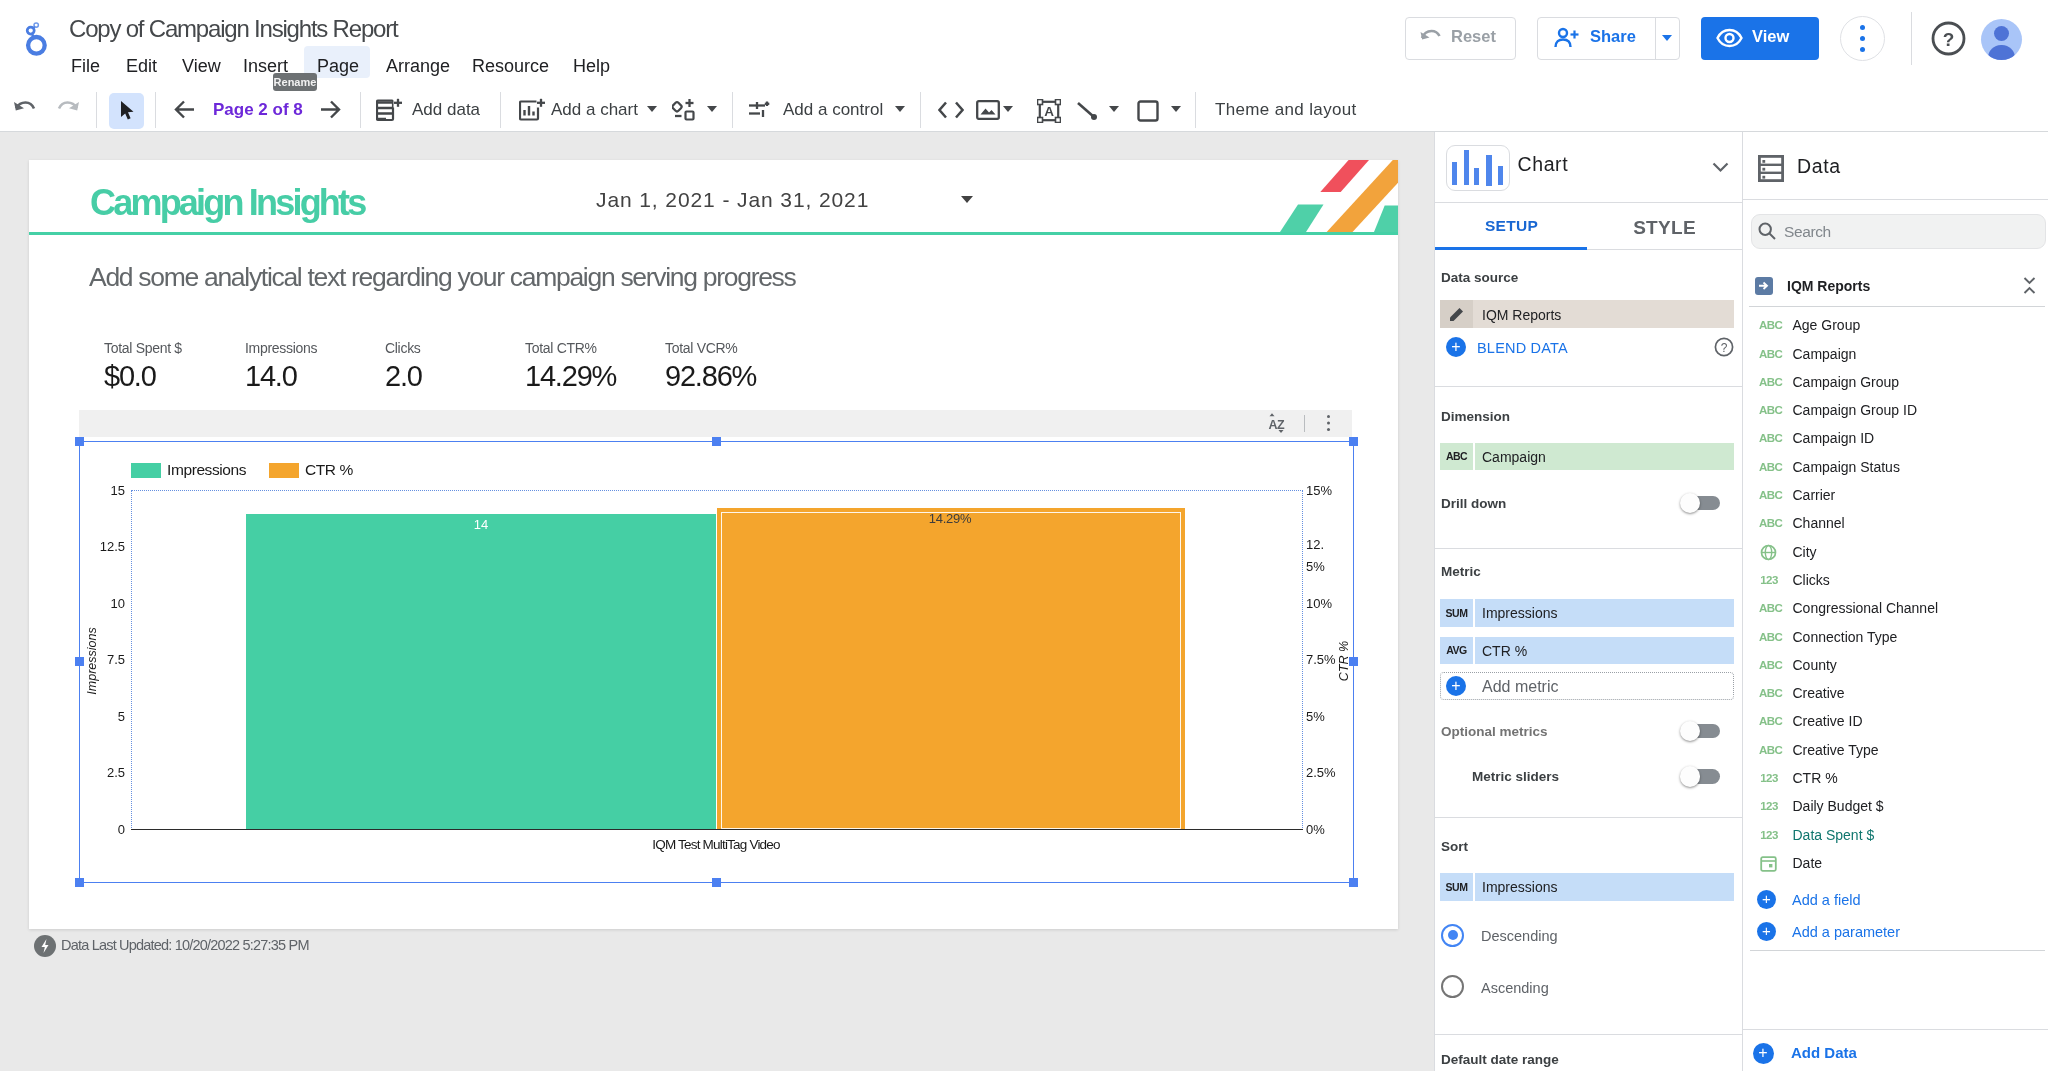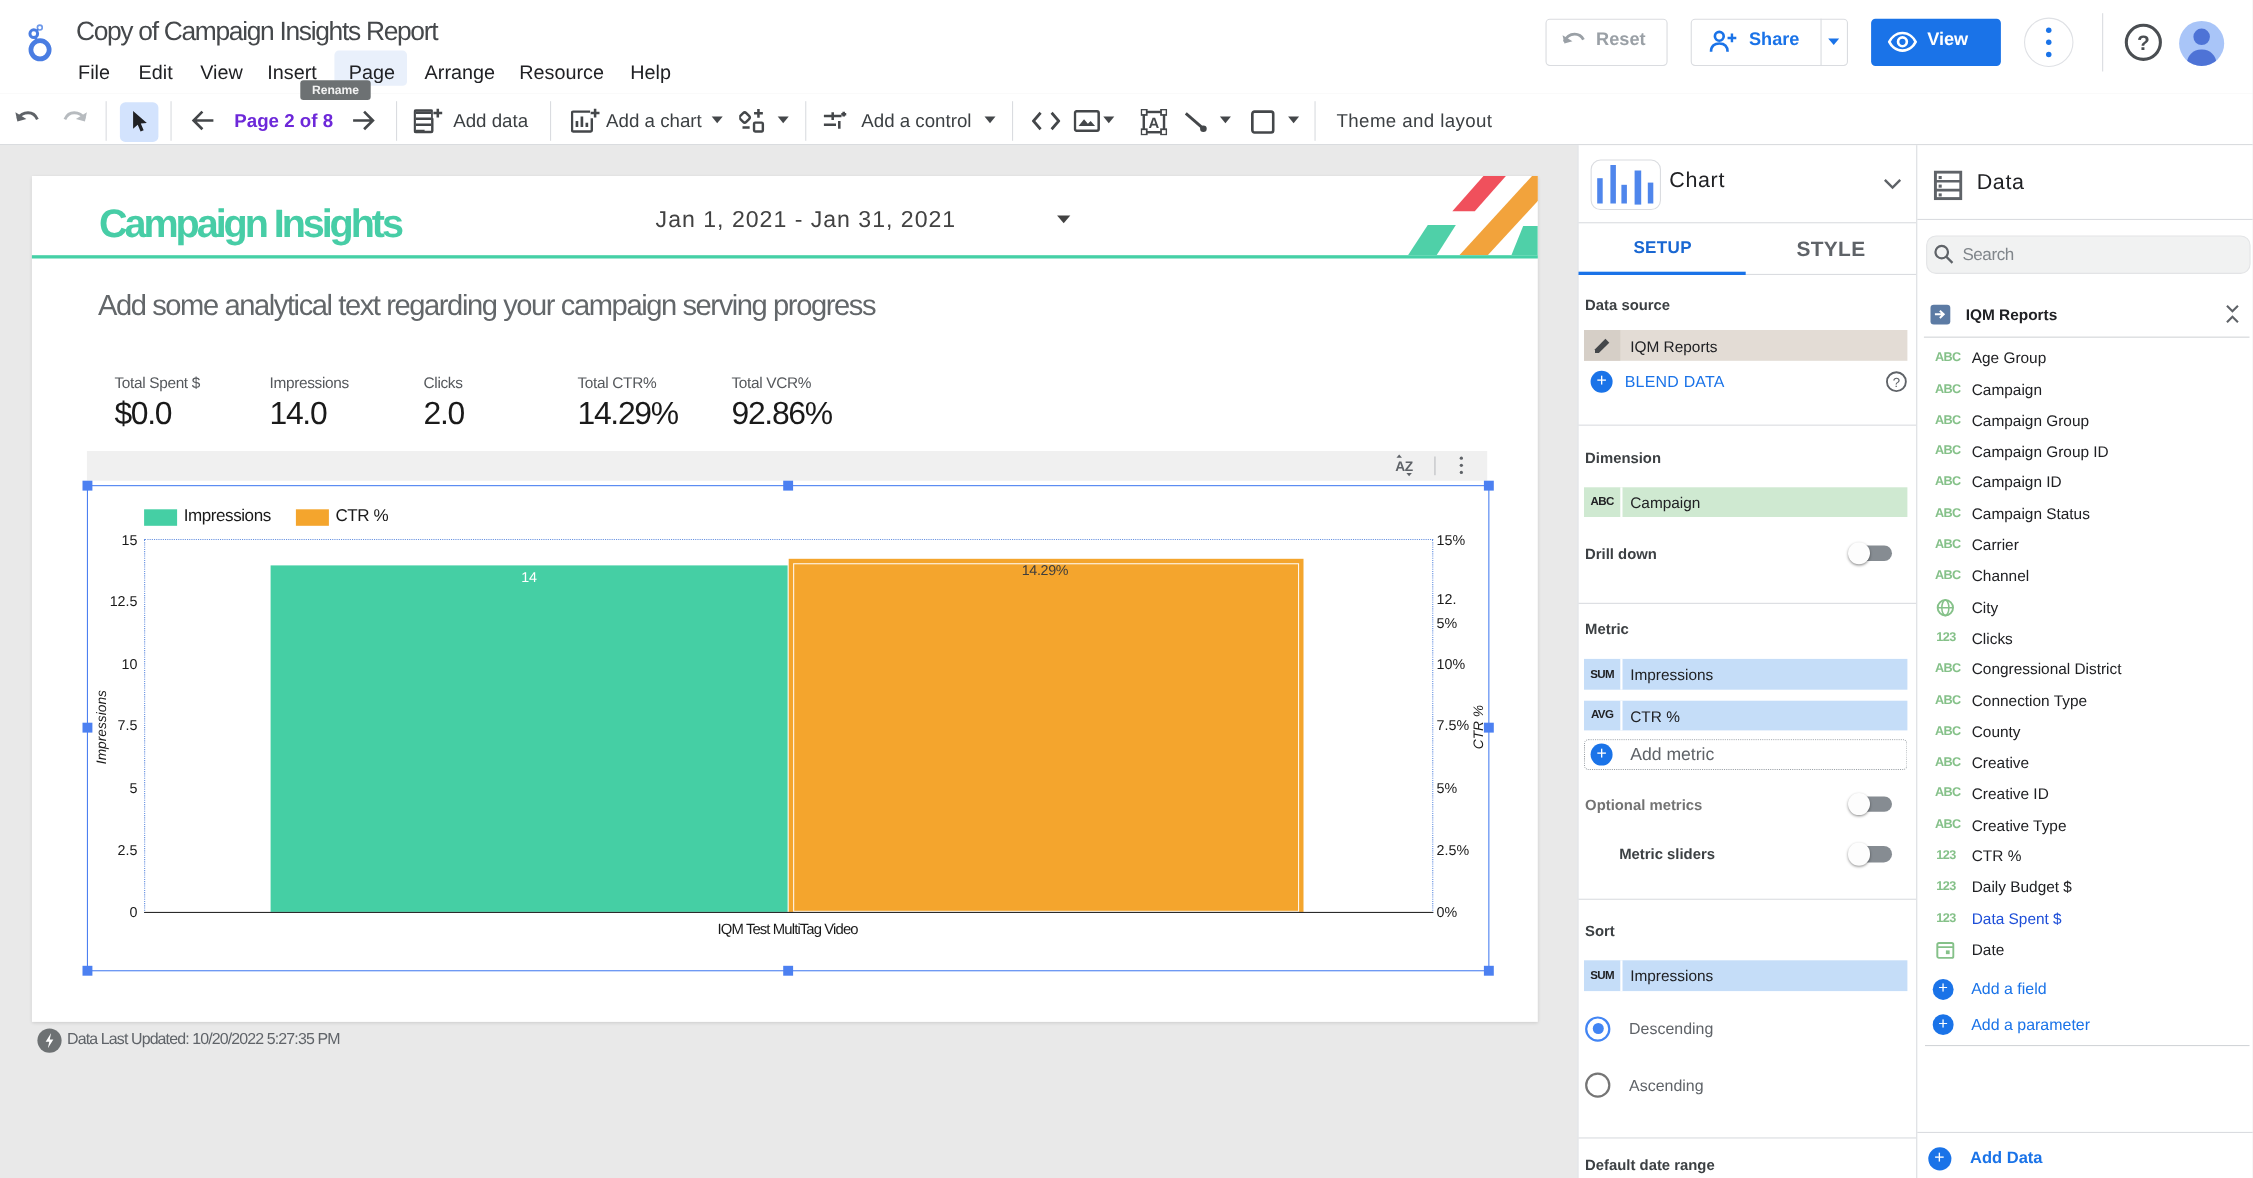--- a/index.html
+++ b/index.html
@@ -28,21 +28,21 @@
   <span class="abs" style="left:71px;">File</span>
   <span class="abs" style="left:126px;">Edit</span>
   <span class="abs" style="left:182px;">View</span>
   <span class="abs" style="left:243px;">Insert</span>
   <span class="abs" style="left:317px;">Page</span>
   <span class="abs" style="left:386px;">Arrange</span>
   <span class="abs" style="left:472px;">Resource</span>
   <span class="abs" style="left:573px;">Help</span>
 </div>
 
-<div class="abs" style="left:273px;top:73px;width:64px;height:18px;background:#6d7173;border-radius:3px;color:#f2f2f2;font-size:11px;font-weight:bold;text-align:center;line-height:18px;z-index:30;">Rename</div>
+<div class="abs" style="left:273px;top:73px;width:44px;height:18px;background:#6d7173;border-radius:3px;color:#f2f2f2;font-size:11px;font-weight:bold;text-align:center;line-height:18px;z-index:30;">Rename</div>
 
 <div class="abs" style="left:1405px;top:17px;width:111px;height:43px;border:1px solid #dadce0;border-radius:4px;"></div>
 <svg class="abs" style="left:1419px;top:28px;" width="24" height="20" viewBox="0 0 24 20">
   <path d="M3 10 C5 5 9 3 12.5 3 C16 3 19 5 20.5 8" fill="none" stroke="#9aa0a6" stroke-width="2.6"></path>
   <path d="M1.5 4 L3.2 11.5 L10.5 9.5 Z" fill="#9aa0a6"></path>
 </svg>
 <div class="abs" style="left:1451px;top:27px;font-size:16.5px;color:#9aa0a6;font-weight:bold;">Reset</div>
 
 <div class="abs" style="left:1537px;top:17px;width:143px;height:43px;border:1px solid #dadce0;border-radius:4px;"></div>
 <div class="abs" style="left:1655px;top:17px;width:1px;height:43px;background:#dadce0;"></div>
@@ -397,37 +397,37 @@
     <div class="abs" style="left:1792.5px;top:515.3px;font-size:14px;color:#202124;">Channel</div>
     <svg class="abs" style="left:1760px;top:543.6px;" width="17" height="17" viewBox="0 0 17 17">
       <circle cx="8.5" cy="8.5" r="7" fill="none" stroke="#85c189" stroke-width="1.7"></circle>
       <ellipse cx="8.5" cy="8.5" rx="3.2" ry="7" fill="none" stroke="#85c189" stroke-width="1.4"></ellipse>
       <line x1="1.5" y1="8.5" x2="15.5" y2="8.5" stroke="#85c189" stroke-width="1.4"></line>
     </svg>
     <div class="abs" style="left:1792.5px;top:543.6px;font-size:14px;color:#202124;">City</div>
     <div class="abs" style="left:1759px;top:573.9px;width:20px;text-align:center;font-size:11.5px;font-weight:bold;color:#85c189;letter-spacing:-0.5px;">123</div>
     <div class="abs" style="left:1792.5px;top:571.9px;font-size:14px;color:#202124;">Clicks</div>
     <div class="abs" style="left:1759px;top:602.2px;width:20px;text-align:center;font-size:11.5px;font-weight:bold;color:#85c189;letter-spacing:-0.5px;">ABC</div>
-    <div class="abs" style="left:1792.5px;top:600.2px;font-size:14px;color:#202124;">Congressional District</div>
+    <div class="abs" style="left:1792.5px;top:600.2px;font-size:14px;color:#202124;">Congressional Channel</div>
     <div class="abs" style="left:1759px;top:630.5px;width:20px;text-align:center;font-size:11.5px;font-weight:bold;color:#85c189;letter-spacing:-0.5px;">ABC</div>
     <div class="abs" style="left:1792.5px;top:628.5px;font-size:14px;color:#202124;">Connection Type</div>
     <div class="abs" style="left:1759px;top:658.8px;width:20px;text-align:center;font-size:11.5px;font-weight:bold;color:#85c189;letter-spacing:-0.5px;">ABC</div>
     <div class="abs" style="left:1792.5px;top:656.8px;font-size:14px;color:#202124;">County</div>
     <div class="abs" style="left:1759px;top:687.1px;width:20px;text-align:center;font-size:11.5px;font-weight:bold;color:#85c189;letter-spacing:-0.5px;">ABC</div>
     <div class="abs" style="left:1792.5px;top:685.1px;font-size:14px;color:#202124;">Creative</div>
     <div class="abs" style="left:1759px;top:715.4px;width:20px;text-align:center;font-size:11.5px;font-weight:bold;color:#85c189;letter-spacing:-0.5px;">ABC</div>
     <div class="abs" style="left:1792.5px;top:713.4px;font-size:14px;color:#202124;">Creative ID</div>
     <div class="abs" style="left:1759px;top:743.7px;width:20px;text-align:center;font-size:11.5px;font-weight:bold;color:#85c189;letter-spacing:-0.5px;">ABC</div>
     <div class="abs" style="left:1792.5px;top:741.7px;font-size:14px;color:#202124;">Creative Type</div>
     <div class="abs" style="left:1759px;top:772px;width:20px;text-align:center;font-size:11.5px;font-weight:bold;color:#85c189;letter-spacing:-0.5px;">123</div>
     <div class="abs" style="left:1792.5px;top:770px;font-size:14px;color:#202124;">CTR %</div>
     <div class="abs" style="left:1759px;top:800.3px;width:20px;text-align:center;font-size:11.5px;font-weight:bold;color:#85c189;letter-spacing:-0.5px;">123</div>
     <div class="abs" style="left:1792.5px;top:798.3px;font-size:14px;color:#202124;">Daily Budget $</div>
     <div class="abs" style="left:1759px;top:828.6px;width:20px;text-align:center;font-size:11.5px;font-weight:bold;color:#85c189;letter-spacing:-0.5px;">123</div>
-    <div class="abs" style="left:1792.5px;top:826.6px;font-size:14px;color:#1d4ed8;">Data Spent $</div>
+    <div class="abs" style="left:1792.5px;top:826.6px;font-size:14px;color:#0f766e;">Data Spent $</div>
     <svg class="abs" style="left:1760px;top:854.9000000000001px;" width="17" height="17" viewBox="0 0 17 17">
       <rect x="1.2" y="2.2" width="14.6" height="13.6" rx="1.5" fill="none" stroke="#85c189" stroke-width="1.8"></rect>
       <line x1="1.5" y1="6" x2="15.5" y2="6" stroke="#85c189" stroke-width="1.6"></line>
       <rect x="9" y="9" width="3.4" height="3.4" fill="#85c189"></rect>
     </svg>
     <div class="abs" style="left:1792.5px;top:854.9000000000001px;font-size:14px;color:#202124;">Date</div>
   </div>
 
 <div class="abs" style="left:1757px;top:889.5px;width:19px;height:19px;background:#1a73e8;border-radius:50%;"></div>
 <div class="abs" style="left:1757px;top:889.5px;width:19px;height:19px;color:#fff;font-size:15px;text-align:center;line-height:18px;">+</div>

